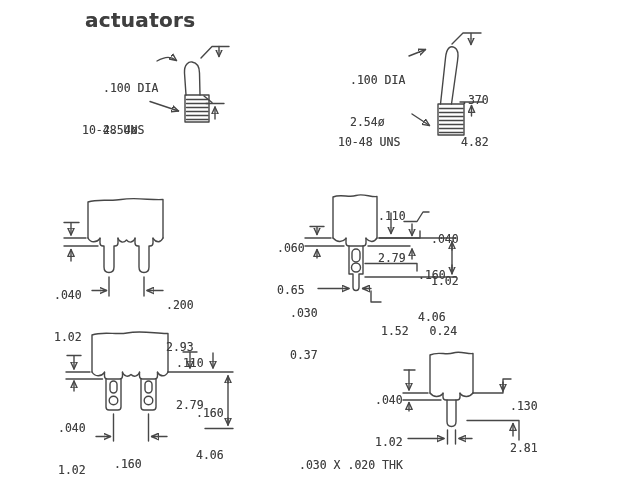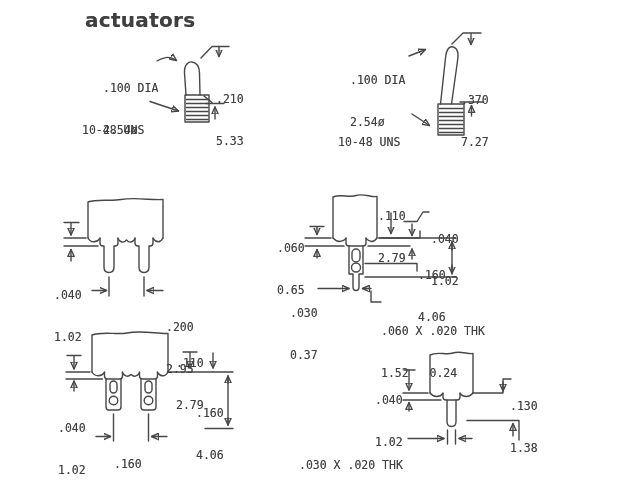--- a/index.html
+++ b/index.html
@@ -146,44 +146,40 @@
 
   <div class="title" style="left:85px;top:8px">actuators</div>
 
   <div class="dim" style="left:103px;top:53px">
     <div>.100 DIA</div>
     <div>2.54ø</div>
   </div>
   <div class="dim" style="left:82px;top:95px">
     <div>10-48 UNS</div>
   </div>
-  <div class="dim" style="left:216px;top:64px">
-    <div>.210</div>
-    <div>5.33</div>
-  </div>
 
   <div class="dim" style="left:350px;top:45px">
     <div>.100 DIA</div>
     <div>2.54ø</div>
   </div>
   <div class="dim" style="left:338px;top:107px">
     <div>10-48 UNS</div>
   </div>
   <div class="dim" style="left:461px;top:65px">
     <div>.370</div>
-    <div>7.27</div>
+    <div>4.82</div>
   </div>
 
   <div class="dim" style="left:54px;top:260px">
     <div>.040</div>
     <div>1.02</div>
   </div>
-  <div class="dim" style="left:166px;top:292px">
+  <div class="dim" style="left:166px;top:270px">
     <div>.200</div>
-    <div>2.95</div>
+    <div>2.93</div>
   </div>
 
   <div class="dim" style="left:378px;top:181px">
     <div>.110</div>
     <div>2.79</div>
   </div>
   <div class="dim" style="left:277px;top:213px">
     <div>.060</div>
     <div>0.65</div>
   </div>
@@ -193,21 +189,20 @@
   </div>
   <div class="dim" style="left:418px;top:240px">
     <div>.160</div>
     <div>4.06</div>
   </div>
   <div class="dim" style="left:290px;top:278px">
     <div>.030</div>
     <div>0.37</div>
   </div>
   <div class="dim" style="left:381px;top:296px">
-    <div>.060 X .020 THK</div>
     <div>1.52   0.24</div>
   </div>
 
   <div class="dim" style="left:176px;top:328px">
     <div>.110</div>
     <div>2.79</div>
   </div>
   <div class="dim" style="left:196px;top:378px">
     <div>.160</div>
     <div>4.06</div>
@@ -220,20 +215,20 @@
     <div>.160</div>
     
   </div>
 
   <div class="dim" style="left:375px;top:365px">
     <div>.040</div>
     <div>1.02</div>
   </div>
   <div class="dim" style="left:510px;top:371px">
     <div>.130</div>
-    <div>1.38</div>
+    <div>2.81</div>
   </div>
   <div class="dim" style="left:299px;top:430px">
     <div>.030 X .020 THK</div>
     
   </div>
 
 </div>
 
 </body></html>

